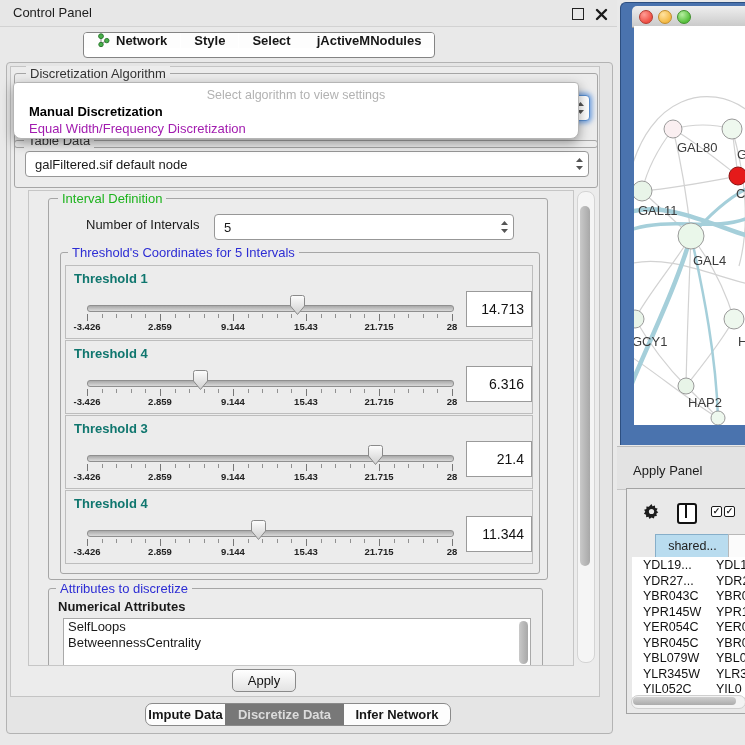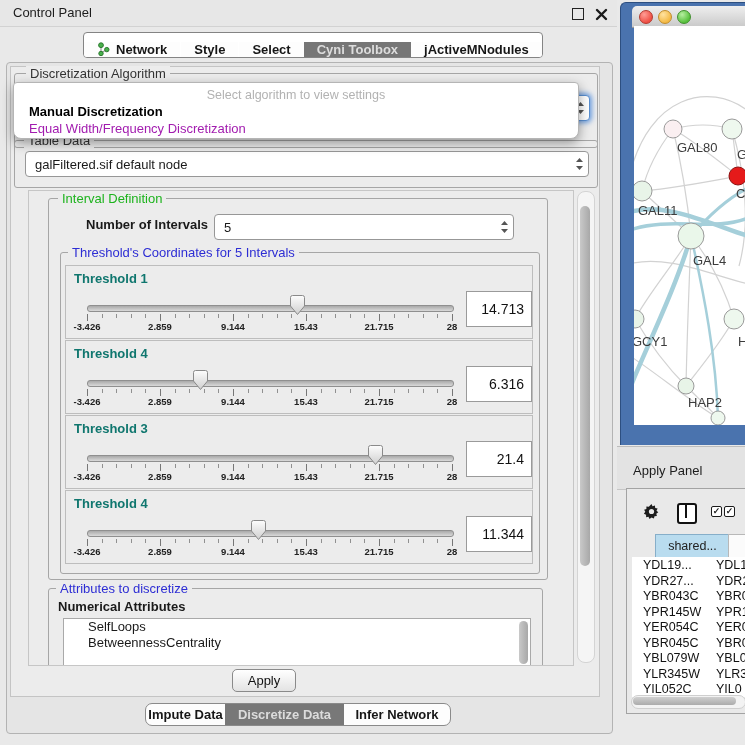--- a/index.html
+++ b/index.html
@@ -5,21 +5,21 @@
   html,body{margin:0;padding:0;}
   body{font-family:"Liberation Sans",sans-serif;}
   #screen{position:relative;width:745px;height:745px;background:#e9e9e9;overflow:hidden;
           font-family:"Liberation Sans",sans-serif;color:#1a1a1a;}
   .abs{position:absolute;}
   
   .titlebar{left:0;top:0;width:617px;height:26px;background:#e7e7e7;border-bottom:1px solid #d2d2d2;}
   .titlebar .t{position:absolute;left:13px;top:5px;font-size:13px;color:#1c1c1c;}
   .float-btn{position:absolute;left:572px;top:8px;width:10px;height:10px;border:1.6px solid #222;}
   .close-btn{position:absolute;left:595px;top:7px;width:13px;height:13px;}
-  .tabbar{left:83px;top:32px;height:24px;display:flex;align-items:flex-end;background:#fff;
+  .tabbar{left:83px;top:32px;height:24px;display:flex;align-items:flex-start;background:#fff;
           border:1px solid #848484;border-radius:4px;overflow:hidden;font-size:13px;font-weight:700;}
   .tabbar .seg{display:flex;align-items:center;padding:0 13px;white-space:nowrap;color:#161616;background:#fdfdfd;}
   .tabbar .seg.sel{background:#767676;color:#dddddd;}
   .tabbar .vsep{width:1px;background:#c9c9c9;margin:4px 0;}
   .outer-card{left:6px;top:62px;width:605px;height:670px;background:#e5e5e5;border:1px solid #b3b3b3;border-radius:4px;}
   .content{left:10px;top:66px;width:588px;height:629px;background:#ececec;border:1px solid #c4c4c4;}
   .group{border:1px solid #a6a6a6;border-radius:3px;}
   .glabel{position:absolute;background:#ececec;padding:0 4px;font-size:13px;color:#333;white-space:nowrap;}
   .glabel.green{color:#1db31d;}
   .glabel.blue{color:#2d2dd4;}
@@ -41,21 +41,21 @@
          background:linear-gradient(#a9a9a9,#d9d9d9);border:1px solid #8f8f8f;}
   .thumb{position:absolute;top:29px;width:15px;height:20px;z-index:2;}
   .ticks{position:absolute;left:21px;top:48px;width:365px;height:8px;}
   .ticks i{position:absolute;top:0;width:1px;height:4px;background:#909090;}
   .ticks i.major{height:7px;background:#777;}
   .scale{position:absolute;left:21px;top:55px;width:365px;height:12px;font-size:9.5px;font-weight:700;color:#222;}
   .scale span{position:absolute;transform:translateX(-50%);white-space:nowrap;}
   .vfield{position:absolute;left:400px;top:25px;width:57px;height:34px;background:#fff;border:1px solid #9a9a9a;
           font-size:14px;text-align:right;line-height:34px;padding-right:7px;color:#111;}
   .listbox{background:#fff;border:1px solid #a9a9a9;overflow:hidden;font-size:13px;color:#1a1a1a;}
-  .listbox .li{padding:1px 0 1px 24px;line-height:13.5px;white-space:nowrap;}
+  .listbox .li{padding:1px 0 1px 4px;line-height:13.5px;white-space:nowrap;}
   .btn{background:linear-gradient(#ffffff,#e3e3e3);border:1px solid #8a8a8a;border-radius:5px;
        font-size:13px;display:flex;align-items:center;justify-content:center;color:#111;}
   .bottabs{left:145px;top:703px;height:21px;display:flex;background:#fdfdfd;border:1px solid #8a8a8a;
            border-radius:7px;overflow:hidden;font-size:13px;font-weight:700;}
   .bottabs .seg{display:flex;align-items:center;justify-content:center;color:#161616;}
   .bottabs .seg.sel{background:#787878;color:#dcdcdc;}
   
   .netframe{left:620px;top:2px;width:125px;height:442px;background:#4a73ae;border-radius:6px 0 0 0;
             border-left:1px solid #2d4f80;border-top:1px solid #2d4f80;}
   .mactitle{position:absolute;left:11px;top:3px;width:114px;height:21px;border-radius:5px 0 0 0;
@@ -114,23 +114,20 @@
       <span>Network</span>
     </div>
     <div class="vsep"></div>
     <div class="seg">
         <span>Style</span>
       </div>
     <div class="vsep"></div>
     <div class="seg">
         <span>Select</span>
       </div>
-    <div class="seg sel">
-        <span>Cyni Toolbox</span>
-      </div>
     <div class="seg">
         <span>jActiveMNodules</span>
       </div>
   </div>
 
   <div class="abs outer-card"></div>
   <div class="abs content"></div>
 
   <div class="abs group" style="left:14px;top:73px;width:582px;height:73px;"></div>
   <div class="glabel" style="left:26px;top:66px;">Discretization Algorithm</div>
@@ -160,21 +157,21 @@
           <path d="M4.5 13 L1 9 L8 9 Z" fill="#555"></path>
         </svg>
     </div>
   </div>
 
   <div class="abs subpanel">
 
     <div class="abs group" style="left:19px;top:7px;width:498px;height:380px;"></div>
     <div class="glabel green" style="left:29px;top:0px;">Interval Definition</div>
 
-    <div class="abs" style="left:57px;top:26px;font-size:13px;font-weight:700;">Number of Intervals</div>
+    <div class="abs" style="left:57px;top:26px;font-size:13px;font-weight:400;">Number of Intervals</div>
     <div class="abs combo" style="left:185px;top:23px;width:298px;height:24px;">
       <div class="val">5</div>
       <div class="spin">
         <svg width="9" height="14" viewBox="0 0 9 14">
             <path d="M4.5 1 L8 5 L1 5 Z" fill="#555"></path>
             <path d="M4.5 13 L1 9 L8 9 Z" fill="#555"></path>
           </svg>
       </div>
     </div>
 

